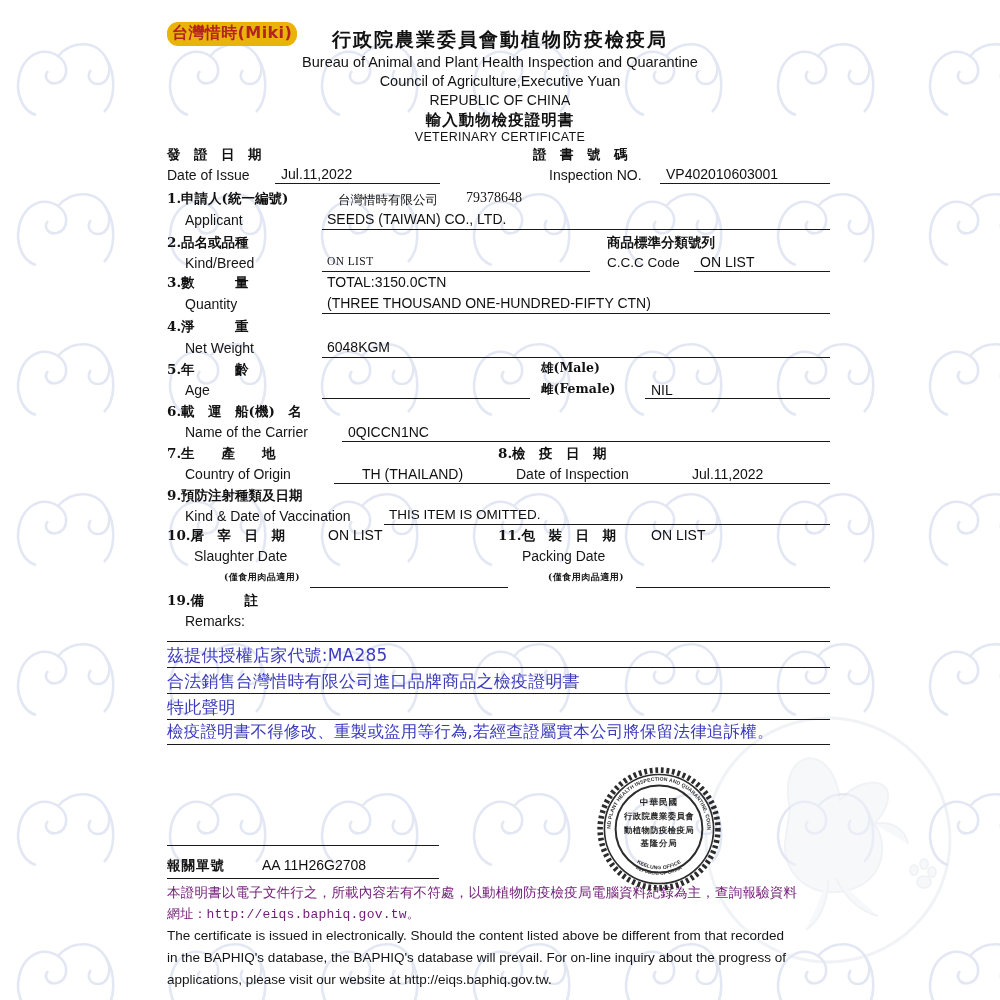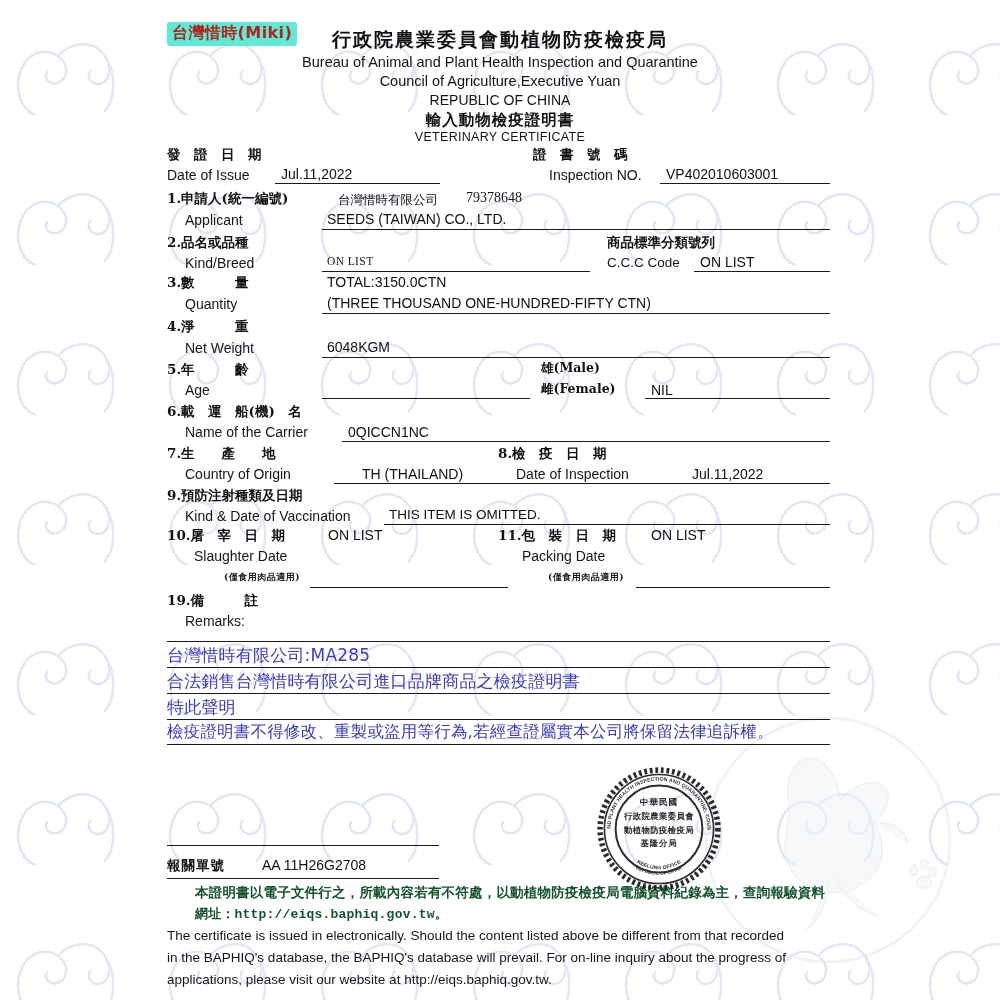--- a/index.html
+++ b/index.html
@@ -29,26 +29,26 @@
   .abs{position:absolute;white-space:nowrap;}
 
   .cn{font-family:"DejaVu Serif","Liberation Serif",serif;font-weight:bold;color:#121212;}
   .en{font-family:"Liberation Sans",sans-serif;color:#151515;}
   .enser{font-family:"Liberation Serif",serif;color:#151515;}
   .val{font-family:"Liberation Sans",sans-serif;color:#101010;}
 
   
   .logo{
     left:167px;top:22px;
-    background:#5eead4;
+    background:#eab308;
     color:#b4231f;
     font-family:"DejaVu Sans","Liberation Sans",sans-serif;
     font-weight:bold;font-size:16px;letter-spacing:.4px;
     padding:1px 5px 2px 5px;
-    border-radius:3px;
+    border-radius:11px;
     z-index:4;
   }
 
   
   .hdr-cn{
     left:0;right:0;text-align:center;
     font-family:"DejaVu Serif","Liberation Serif",serif;
     font-weight:bold;color:#111;
     letter-spacing:2px;
   }
@@ -73,21 +73,21 @@
     opacity:.93;
   }
 
   .small-note{
     font-family:"DejaVu Serif","Liberation Serif",serif;
     font-weight:bold;color:#1a1a1a;font-size:9px;letter-spacing:.5px;
   }
 
   .foot-cn{
     font-family:"DejaVu Serif","Liberation Serif",serif;
-    font-weight:bold;color:#14532d;font-size:13.5px;letter-spacing:.2px;margin-left:28px;
+    font-weight:normal;color:#701a75;font-size:13.5px;letter-spacing:.2px;
   }
   .foot-en{
     font-family:"Liberation Sans",sans-serif;color:#151515;font-size:13.5px;
   }
 </style>
 </head>
 <body>
 
 <div id="doc">
 
@@ -212,21 +212,21 @@
     <div class="abs cn" style="left:498px;top:527px;font-size:13.5px;">11.包　裝　日　期</div>
     <div class="abs val" style="left:651px;top:527px;font-size:14px;">ON LIST</div>
     <div class="abs en" style="left:522px;top:548px;font-size:14px;">Packing Date</div>
     <div class="abs small-note" style="left:548px;top:571px;">(僅食用肉品適用)</div>
     <div class="rule thin" style="left:636px;top:587px;width:194px;"></div>
 
     <div class="abs cn" style="left:167px;top:592px;font-size:13.5px;">19.備　　　註</div>
     <div class="abs en" style="left:185px;top:613px;font-size:14px;">Remarks:</div>
 
     <div class="rule thin" style="left:167px;top:641px;width:663px;"></div>
-    <div class="abs blue" style="left:167px;top:644px;">台灣惜時有限公司:MA285</div>
+    <div class="abs blue" style="left:167px;top:644px;">茲提供授權店家代號:MA285</div>
     <div class="rule thin" style="left:167px;top:667px;width:663px;"></div>
     <div class="abs blue" style="left:167px;top:670px;">合法銷售台灣惜時有限公司進口品牌商品之檢疫證明書</div>
     <div class="rule thin" style="left:167px;top:693px;width:663px;"></div>
     <div class="abs blue" style="left:167px;top:696px;">特此聲明</div>
     <div class="rule thin" style="left:167px;top:719px;width:663px;"></div>
     <div class="abs blue" style="left:167px;top:721px;font-size:16.5px;">檢疫證明書不得修改、重製或盜用等行為,若經查證屬實本公司將保留法律追訴權。</div>
     <div class="rule thin" style="left:167px;top:744px;width:663px;"></div>
 
     <svg class="seal" viewBox="0 0 200 200" xmlns="http://www.w3.org/2000/svg">
       <defs>

